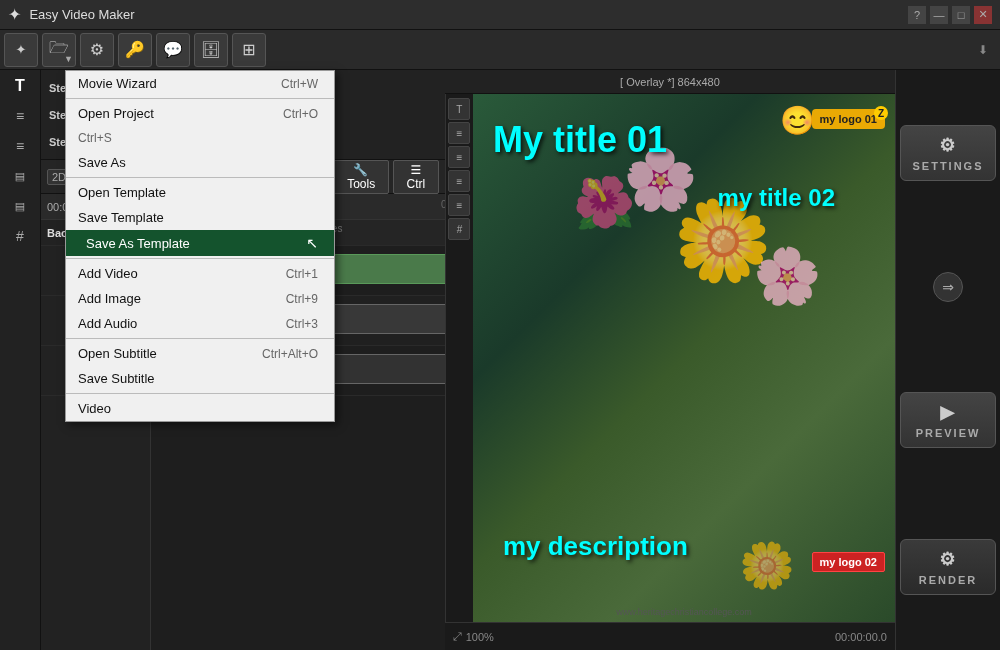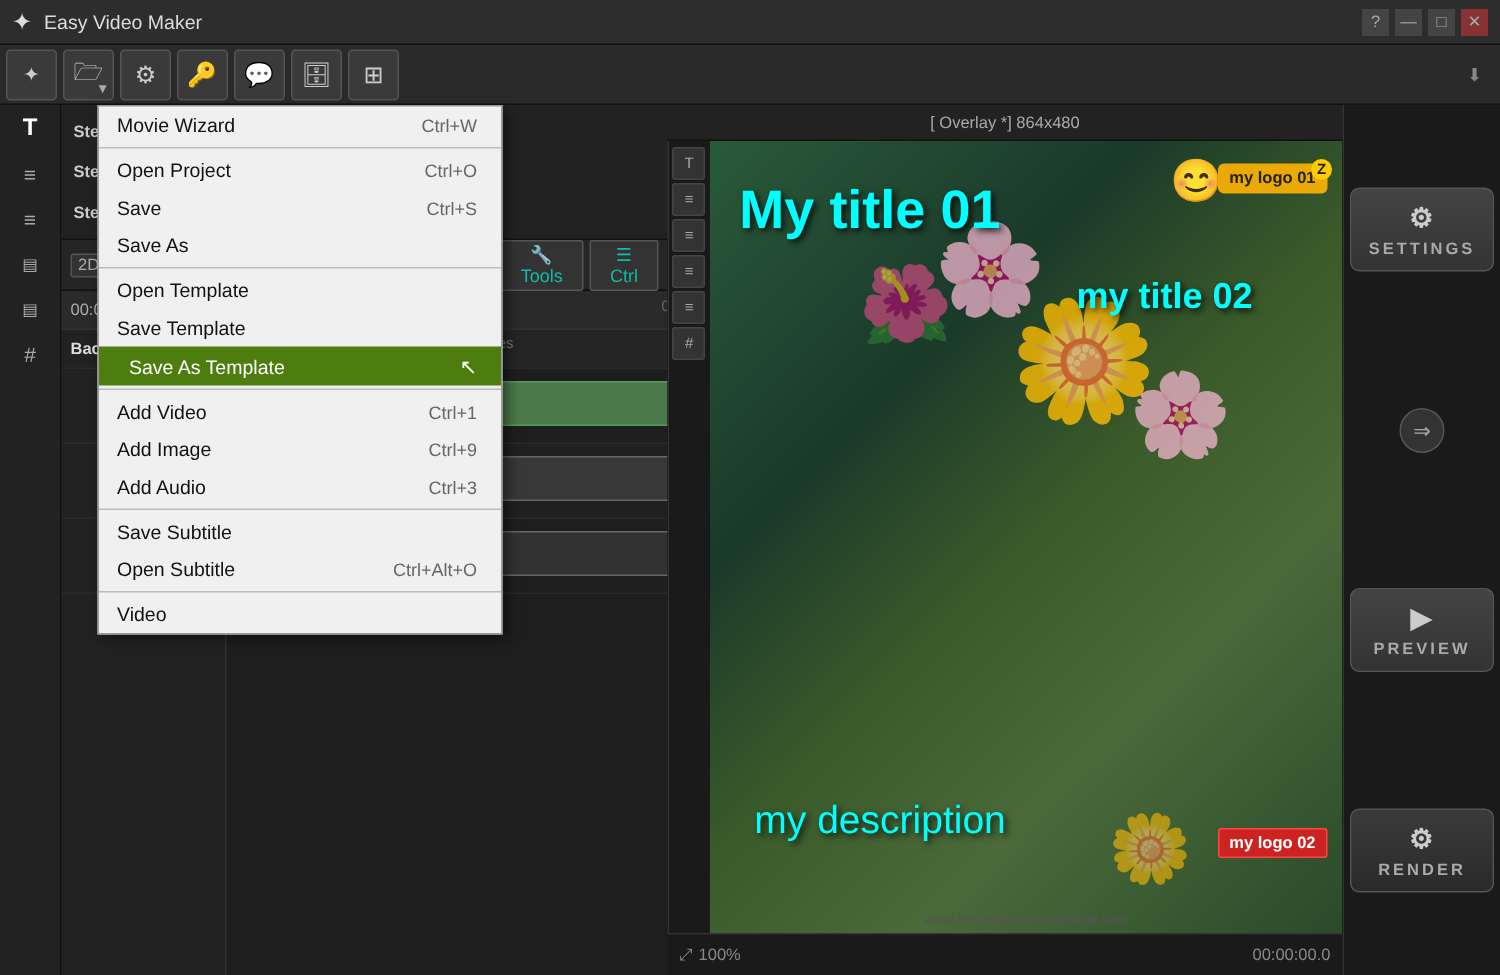--- a/index.html
+++ b/index.html
@@ -133,21 +133,21 @@
       display: flex;
       gap: 4px;
       margin-left: 4px;
     }
     .tl-tab {
       padding: 2px 10px;
       background: #333;
       border: 1px solid #555;
       border-radius: 2px;
       cursor: pointer;
-      color: #14b8a6;
+      color: #ffffff;
       font-size: 12px;
     }
 
     #timeline-content {
       display: flex;
       height: calc(100% - 34px);
     }
     #timeline-labels {
       width: 110px;
       background: #222;
@@ -267,21 +267,21 @@
       font-size: 24px;
       font-weight: bold;
       text-shadow: 2px 2px 4px rgba(0,0,0,0.8);
     }
     .preview-desc {
       position: absolute;
       bottom: 60px;
       left: 30px;
       color: cyan;
       font-size: 26px;
-      font-weight: normal;
+      font-weight: bold;
       text-shadow: 2px 2px 4px rgba(0,0,0,0.8);
     }
     .preview-logo1 {
       position: absolute;
       top: 15px;
       right: 10px;
       background: rgba(255,180,0,0.9);
       color: #222;
       font-size: 11px;
       padding: 4px 8px;
@@ -402,21 +402,21 @@
     }
     .menu-item {
       display: flex;
       align-items: center;
       justify-content: space-between;
       padding: 5px 16px 5px 12px;
       cursor: pointer;
       color: #111;
     }
     .menu-item.active-item {
-      background: #4d7c0f;
+      background: #14532d;
       color: #fff;
       padding-left: 20px;
     }
     .menu-item .shortcut {
       color: #666;
       font-size: 12px;
     }
     .menu-separator {
       height: 1px;
       background: #bbb;
@@ -502,21 +502,20 @@
     <div class="menu-item">
       <span class="menu-item-label">Movie Wizard</span>
       <span class="shortcut">Ctrl+W</span>
     </div>
     <div class="menu-separator"></div>
     <div class="menu-item">
       <span class="menu-item-label">Open Project</span>
       <span class="shortcut">Ctrl+O</span>
     </div>
     <div class="menu-item">
-      <span class="menu-item-label">Save</span>
       <span class="shortcut">Ctrl+S</span>
     </div>
     <div class="menu-item">
       <span class="menu-item-label">Save As</span>
       <span class="shortcut"></span>
     </div>
     <div class="menu-separator"></div>
     <div class="menu-item">
       <span class="menu-item-label">Open Template</span>
     </div>
@@ -535,25 +534,25 @@
     <div class="menu-item">
       <span class="menu-item-label">Add Image</span>
       <span class="shortcut">Ctrl+9</span>
     </div>
     <div class="menu-item">
       <span class="menu-item-label">Add Audio</span>
       <span class="shortcut">Ctrl+3</span>
     </div>
     <div class="menu-separator"></div>
     <div class="menu-item">
-      <span class="menu-item-label">Save Subtitle</span>
-    </div>
-    <div class="menu-item">
       <span class="menu-item-label">Open Subtitle</span>
       <span class="shortcut">Ctrl+Alt+O</span>
+    </div>
+    <div class="menu-item">
+      <span class="menu-item-label">Save Subtitle</span>
     </div>
     <div class="menu-separator"></div>
     <div class="menu-item">
       <span class="menu-item-label">Video</span>
     </div>
   </div>
 </div>
 
 <div id="main-layout">
 

